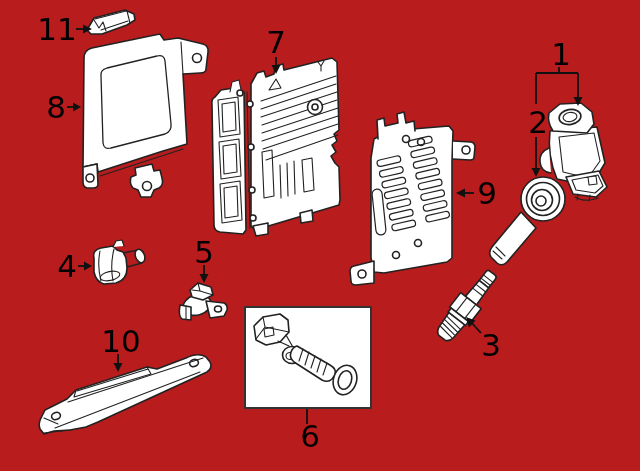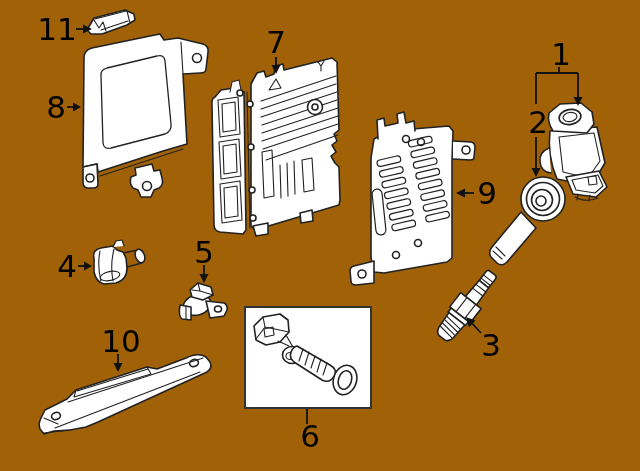--- a/index.html
+++ b/index.html
@@ -1,16 +1,16 @@
 <!DOCTYPE html>
 <html><head>
 <meta charset="utf-8">
 <style>
   html,body{margin:0;padding:0;background:#ffffff;}
-  .stage{position:relative;width:640px;height:471px;background:#a16207;overflow:hidden;
+  .stage{position:relative;width:640px;height:471px;background:#b91c1c;overflow:hidden;
          font-family:"DejaVu Sans",sans-serif;}
   svg{position:absolute;left:0;top:0;}
   svg text{font-family:"DejaVu Sans",sans-serif;font-size:31px;fill:#000;}
 </style>
 </head>
 <body>
 
 <div class="stage">
 <svg width="640" height="471" viewBox="0 0 640 471">
 

